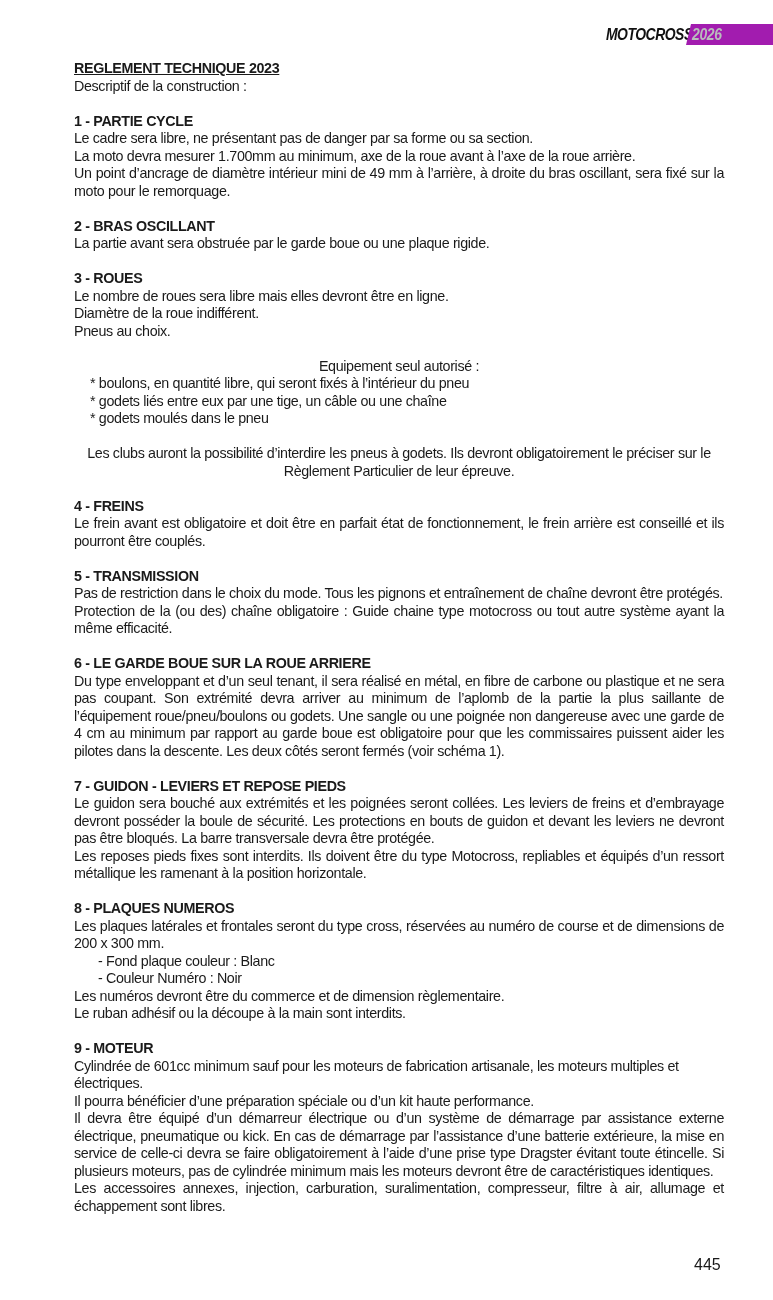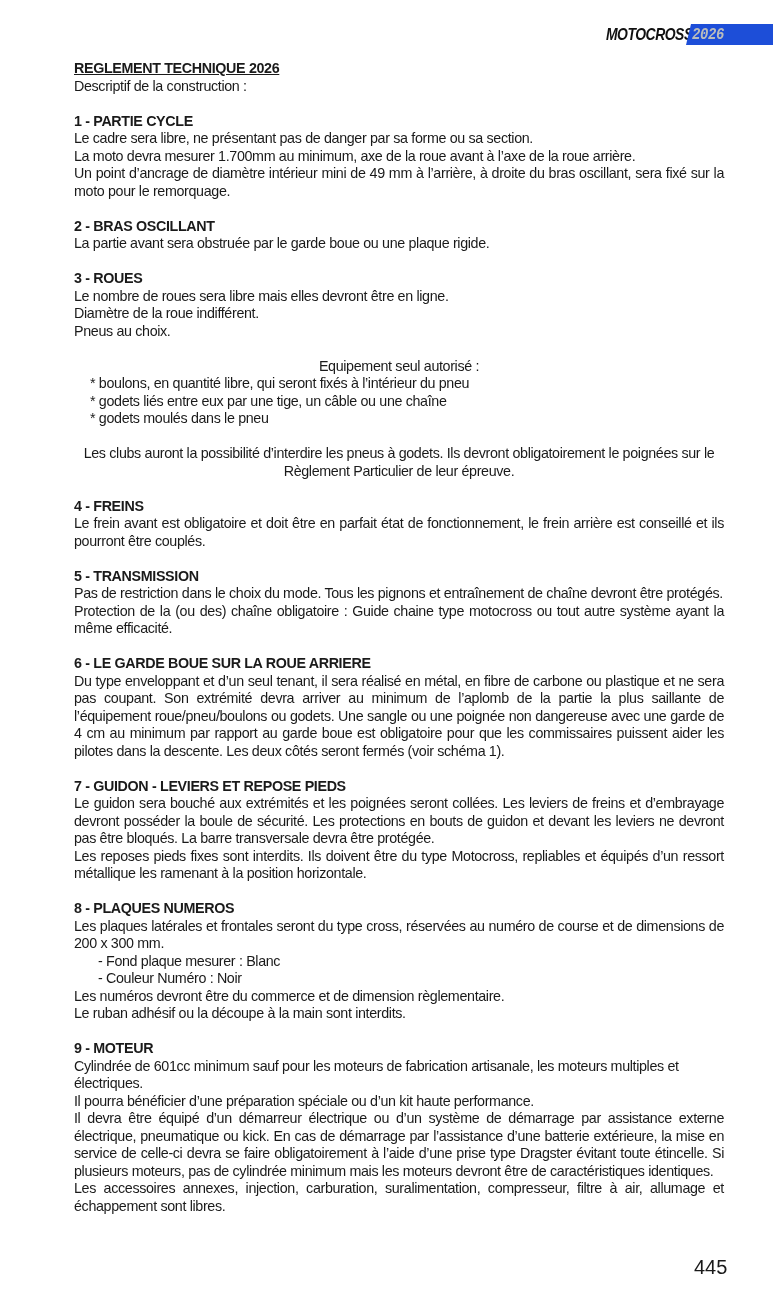--- a/index.html
+++ b/index.html
@@ -10,57 +10,56 @@
   .header {
     position: absolute; top: 24px; left: 606px; right: 0; height: 21px;
     display: flex; align-items: center;
   }
   .brand {
     font-family: "Liberation Sans", sans-serif; font-weight: 700; font-style: italic;
     font-size: 17px; letter-spacing: -0.6px; color: #111; line-height: 21px;
     transform: scaleX(0.82); transform-origin: left center; width: 82px; white-space: nowrap;
   }
   .year-band {
-    flex: 1; background: #1d4ed8; margin-left: -2px;
+    flex: 1; background: #a21caf; margin-left: -2px;
     clip-path: polygon(5px 0, 100% 0, 100% 100%, 0 100%);
     padding-left: 6px;
-    font-family: Liberation Mono, monospace;
   }
   .year {
     display: inline-block; font-weight: 700; font-style: italic; font-size: 17px;
     color: #b9bcbd; line-height: 21px; transform: scaleX(0.82); transform-origin: left center;
     letter-spacing: -0.4px;
   }
   .content {
     position: absolute; left: 74px; top: 60px; width: 650px;
     font-size: 14.3px; line-height: 17.5px; letter-spacing: -0.35px;
   }
   .content p { margin: 0; }
   .doc-title { font-weight: 700; text-decoration: underline; }
   .sec-title { font-weight: 700; margin-top: 17.5px !important; }
   .just { text-align: justify; }
   .indent1 { padding-left: 16px; }
   .indent2 { padding-left: 24px; }
   .gap { margin-top: 17.5px !important; text-align: center; }
   .page-num {
-    position: absolute; left: 694px; top: 1256px; font-size: 20px; color: #1a1a1a;
+    position: absolute; left: 694px; top: 1256px; font-size: 16px; color: #1a1a1a;
   }
 </style>
 </head>
 <body>
 
 <div class="header">
   <span class="brand">MOTOCROSS</span>
   <span class="year-band">
     <span class="year">2026</span>
   </span>
 </div>
 
 <div class="content">
-  <p class="doc-title">REGLEMENT TECHNIQUE 2026</p>
+  <p class="doc-title">REGLEMENT TECHNIQUE 2023</p>
   <p>Descriptif de la construction :</p>
 
   <section>
     <p class="sec-title">1 - PARTIE CYCLE</p>
     <p>Le cadre sera libre, ne présentant pas de danger par sa forme ou sa section.</p>
     <p>La moto devra mesurer 1.700mm au minimum, axe de la roue avant à l’axe de la roue arrière.</p>
     <p class="just">Un point d’ancrage de diamètre intérieur mini de 49 mm à l’arrière, à droite du bras oscillant, sera fixé sur la moto pour le remorquage.</p>
   </section>
 
   <section>
@@ -70,21 +69,21 @@
 
   <section>
     <p class="sec-title">3 - ROUES</p>
     <p>Le nombre de roues sera libre mais elles devront être en ligne.</p>
     <p>Diamètre de la roue indifférent.</p>
     <p>Pneus au choix.</p>
     <p class="gap">Equipement seul autorisé :</p>
     <p class="indent1">* boulons, en quantité libre, qui seront fixés à l’intérieur du pneu</p>
     <p class="indent1">* godets liés entre eux par une tige, un câble ou une chaîne</p>
     <p class="indent1">* godets moulés dans le pneu</p>
-    <p class="gap just">Les clubs auront la possibilité d’interdire les pneus à godets. Ils devront obligatoirement le poignées sur le Règlement Particulier de leur épreuve.</p>
+    <p class="gap just">Les clubs auront la possibilité d’interdire les pneus à godets. Ils devront obligatoirement le préciser sur le Règlement Particulier de leur épreuve.</p>
   </section>
 
   <section>
     <p class="sec-title">4 - FREINS</p>
     <p class="just">Le frein avant est obligatoire et doit être en parfait état de fonctionnement, le frein arrière est conseillé et ils pourront être couplés.</p>
   </section>
 
   <section>
     <p class="sec-title">5 - TRANSMISSION</p>
     <p class="just">Pas de restriction dans le choix du mode. Tous les pignons et entraînement de chaîne devront être protégés.</p>
@@ -98,21 +97,21 @@
 
   <section>
     <p class="sec-title">7 - GUIDON - LEVIERS ET REPOSE PIEDS</p>
     <p class="just">Le guidon sera bouché aux extrémités et les poignées seront collées. Les leviers de freins et d’embrayage devront posséder la boule de sécurité. Les protections en bouts de guidon et devant les leviers ne devront pas être bloqués. La barre transversale devra être protégée.</p>
     <p class="just">Les reposes pieds fixes sont interdits. Ils doivent être du type Motocross, repliables et équipés d’un ressort métallique les ramenant à la position horizontale.</p>
   </section>
 
   <section>
     <p class="sec-title">8 - PLAQUES NUMEROS</p>
     <p class="just">Les plaques latérales et frontales seront du type cross, réservées au numéro de course et de dimensions de 200 x 300 mm.</p>
-    <p class="indent2">- Fond plaque mesurer : Blanc</p>
+    <p class="indent2">- Fond plaque couleur : Blanc</p>
     <p class="indent2">- Couleur Numéro : Noir</p>
     <p>Les numéros devront être du commerce et de dimension règlementaire.</p>
     <p>Le ruban adhésif ou la découpe à la main sont interdits.</p>
   </section>
 
   <section>
     <p class="sec-title">9 - MOTEUR</p>
     <p>Cylindrée de 601cc minimum sauf pour les moteurs de fabrication artisanale, les moteurs multiples et électriques.</p>
     <p>Il pourra bénéficier d’une préparation spéciale ou d’un kit haute performance.</p>
     <p class="just">Il devra être équipé d’un démarreur électrique ou d’un système de démarrage par assistance externe électrique, pneumatique ou kick. En cas de démarrage par l’assistance d’une batterie extérieure, la mise en service de celle-ci devra se faire obligatoirement à l’aide d’une prise type Dragster évitant toute étincelle. Si plusieurs moteurs, pas de cylindrée minimum mais les moteurs devront être de caractéristiques identiques.</p>

